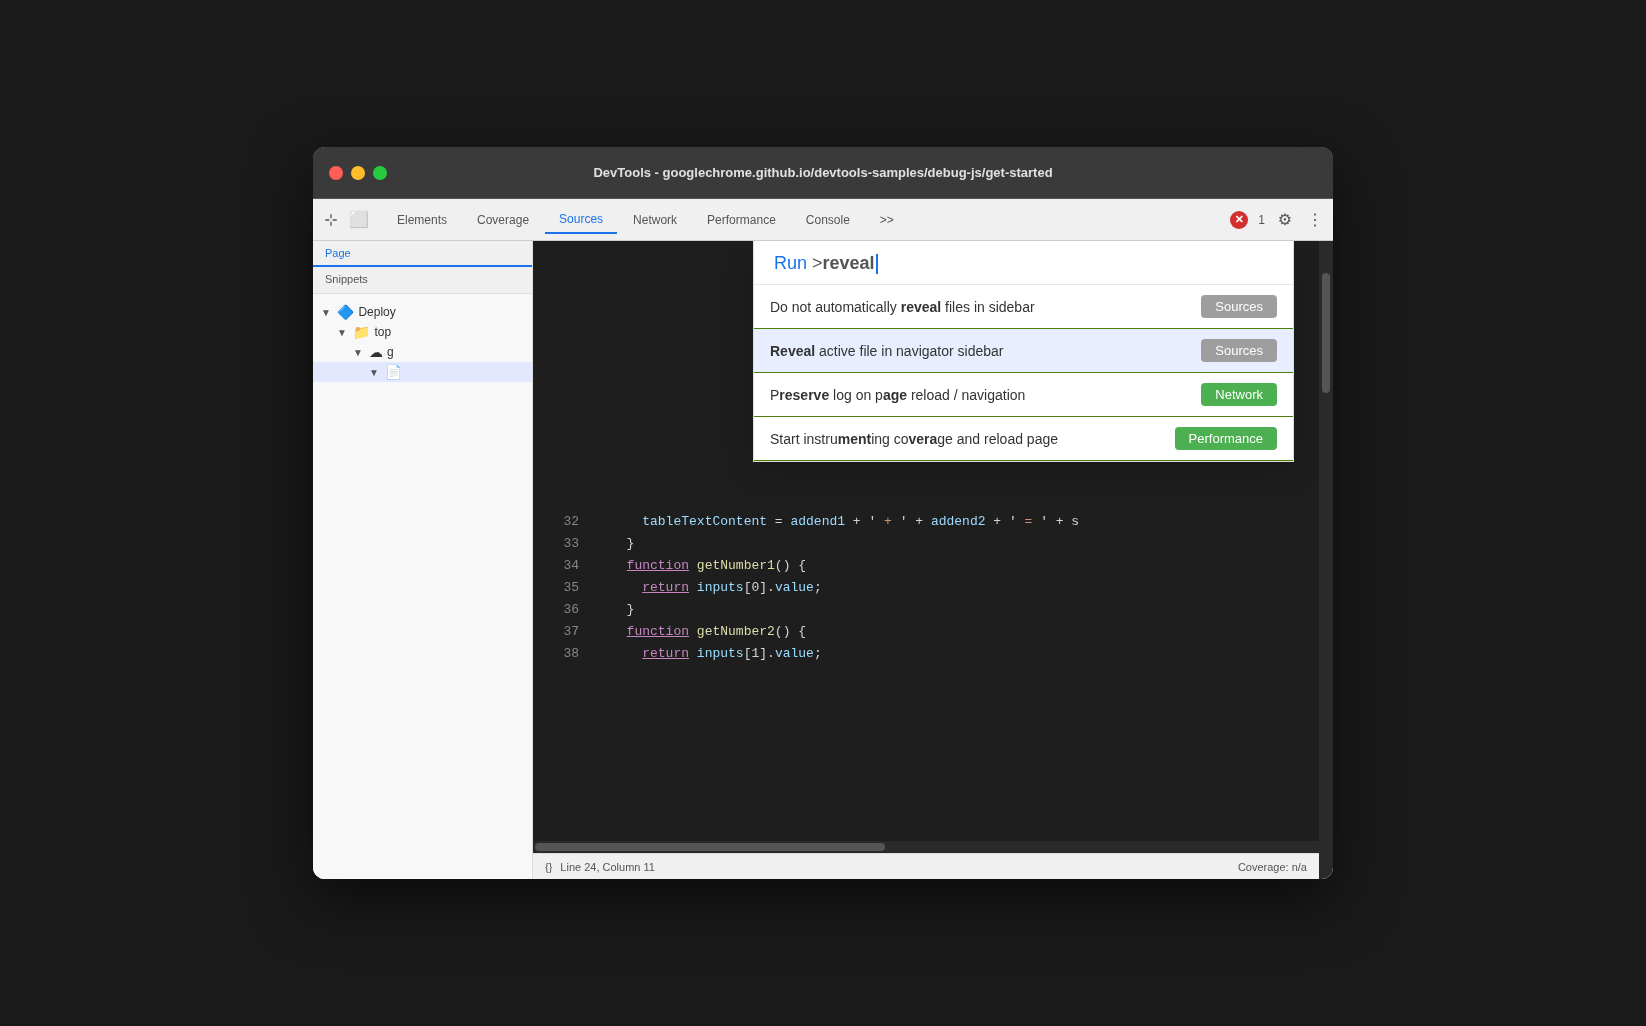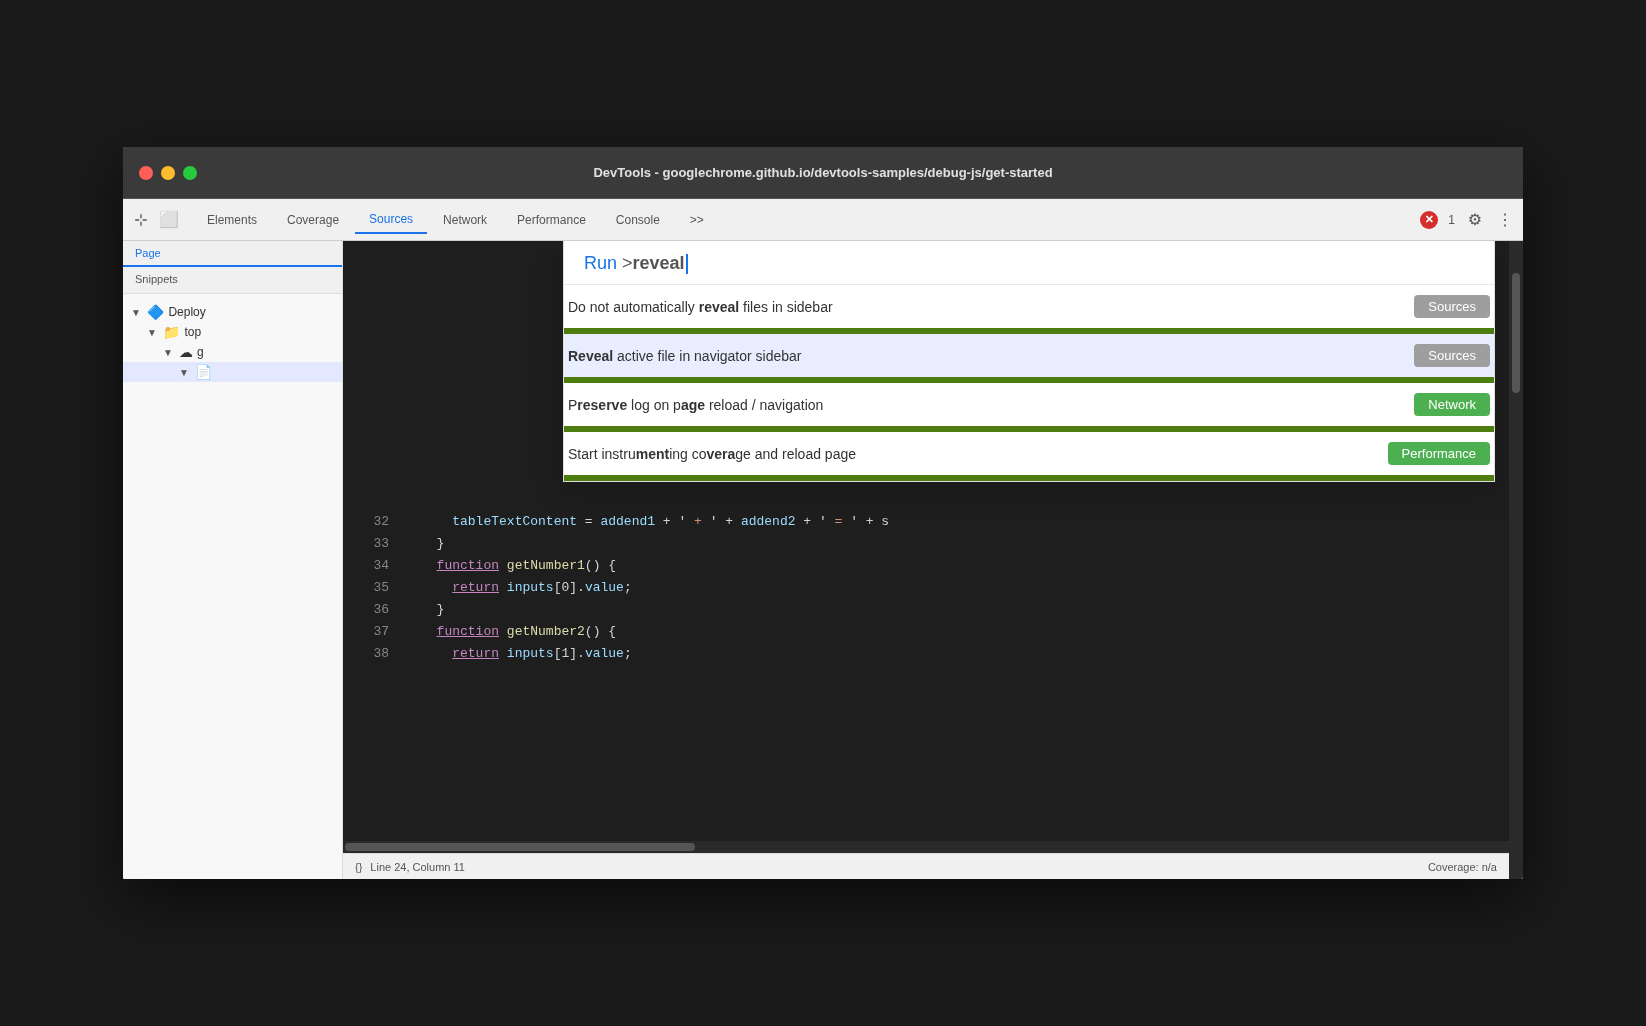--- a/index.html
+++ b/index.html
@@ -5,23 +5,23 @@
     * { box-sizing: border-box; margin: 0; padding: 0; }
     body {
       background: #1a1a1a;
       display: flex;
       justify-content: center;
       align-items: center;
       min-height: 100vh;
       font-family: -apple-system, BlinkMacSystemFont, 'Helvetica Neue', sans-serif;
     }
     .window {
-      width: 1400px;
+      width: 1020px;
       background: #84cc16;
-      border-radius: 2px;
+      border-radius: 12px;
       overflow: hidden;
       box-shadow: 0 20px 60px rgba(0,0,0,0.6);
     }
     
     .title-bar {
       background: #3a3a3a;
       height: 52px;
       display: flex;
       align-items: center;
       padding: 0 16px;
@@ -220,21 +220,21 @@
       width: 8px;
       height: 120px;
       background: #555;
       border-radius: 4px;
       margin-top: 30px;
     }
     .command-palette {
       position: absolute;
       top: 0;
       left: 220px;
-      right: 14px;
+      right: 25px;
       background: #fff;
       border: 1px solid #ddd;
       border-top: none;
       box-shadow: 0 8px 30px rgba(0,0,0,0.2);
       z-index: 20;
       pointer-events: auto;
     }
     .command-input-row {
       padding: 12px 20px 10px;
       border-bottom: 1px solid #e8e8e8;
@@ -252,22 +252,22 @@
       background: #1a73e8;
       vertical-align: middle;
       margin-left: 1px;
     }
     .command-result {
       padding: 0;
     }
     .result-item {
       display: flex;
       align-items: center;
-      padding: 10px 4px;
-      border-bottom: 6px solid #4d7c0f;
+      padding: 10px 16px;
+      border-bottom: 1px solid #4d7c0f;
       cursor: pointer;
     }
     .result-item.selected {
       background: #e8eeff;
     }
     .result-text {
       flex: 1;
       font-size: 14px;
       color: #333;
     }

